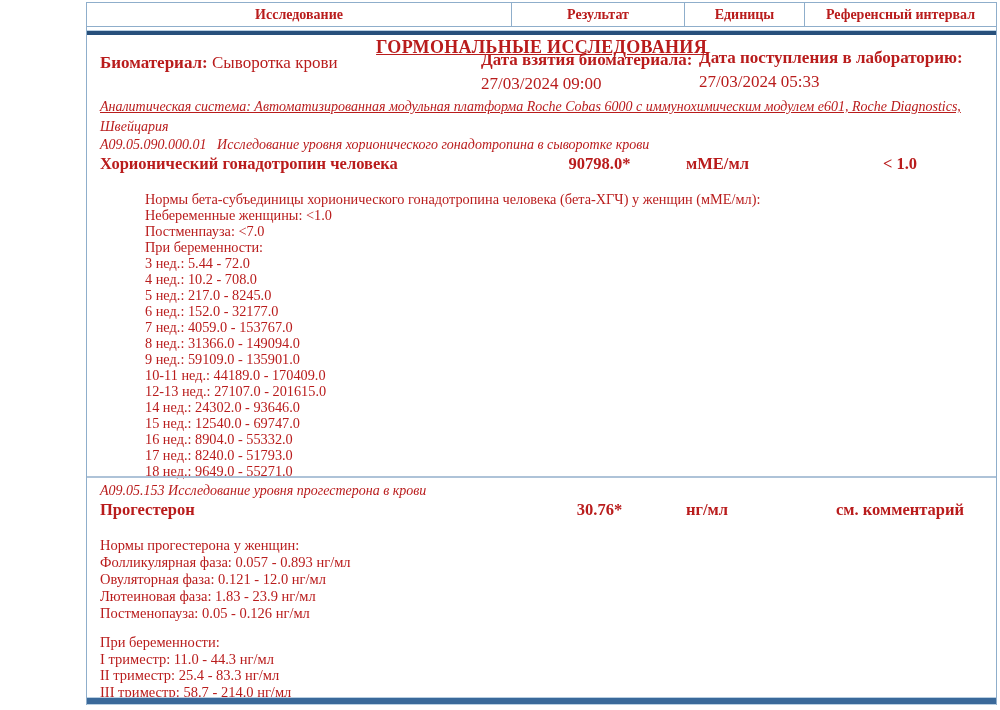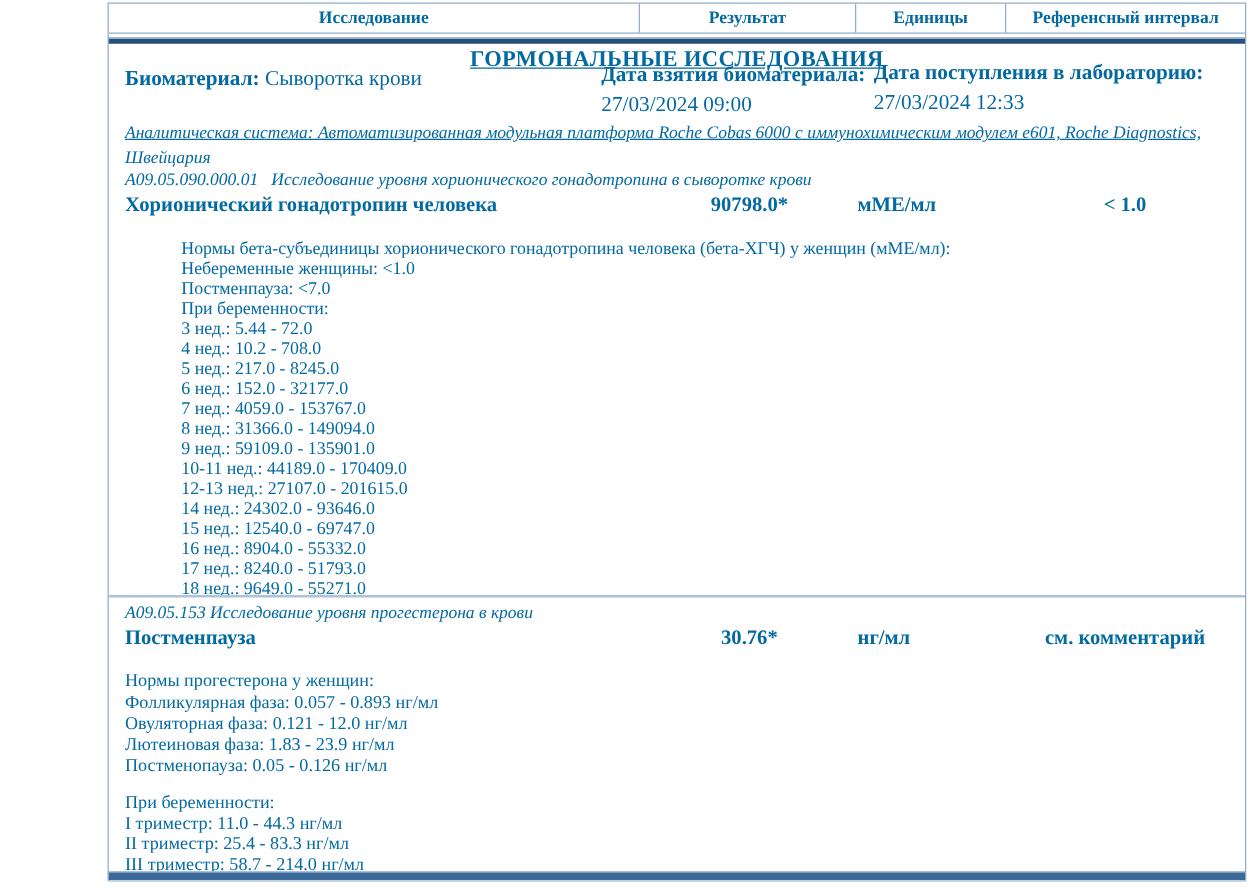--- a/index.html
+++ b/index.html
@@ -1,18 +1,18 @@
 <!DOCTYPE html>
 <html><head>
 <meta charset="utf-8">
 <style>
   html,body{margin:0;padding:0;background:#ffffff;}
   .page{
     position:relative;width:1000px;height:710px;background:#ffffff;overflow:hidden;
-    font-family:"Liberation Serif","DejaVu Serif",serif;color:#0369a1;
+    font-family:"Liberation Serif","DejaVu Serif",serif;color:#b91c1c;
   }
   .report{
     position:absolute;left:86px;top:2px;width:911px;height:703px;
     border-left:1px solid #8faecb;border-right:1px solid #8faecb;
     box-sizing:border-box;
   }
   
   .header-row{
     display:flex;height:25px;box-sizing:border-box;
     border-top:1px solid #8faecb;border-bottom:1px solid #8faecb;
@@ -87,21 +87,21 @@
       <span>Сыворотка крови</span>
     </div>
 
     <div class="abs sample-date">
       <div class="date-label">Дата взятия биоматериала:</div>
       <div class="date-value">27/03/2024 09:00</div>
     </div>
 
     <div class="abs lab-date">
       <div class="date-label">Дата поступления в лабораторию:</div>
-      <div class="date-value">27/03/2024 12:33</div>
+      <div class="date-value">27/03/2024 05:33</div>
     </div>
 
     <div class="abs italic-line sys1">Аналитическая система: Автоматизированная модульная платформа Roche Cobas 6000 с иммунохимическим модулем e601, Roche Diagnostics,</div>
     <div class="abs italic-line sys2">Швейцария</div>
 
     <div class="abs italic-line code1">A09.05.090.000.01   Исследование уровня хорионического гонадотропина в сыворотке крови</div>
     <div class="abs result-row row1">
       <span class="test-name">Хорионический гонадотропин человека</span>
       <span class="test-result">90798.0*</span>
       <span class="test-units">мМЕ/мл</span>
@@ -125,21 +125,21 @@
       <div class="note-line">15 нед.: 12540.0 - 69747.0</div>
       <div class="note-line">16 нед.: 8904.0 - 55332.0</div>
       <div class="note-line">17 нед.: 8240.0 - 51793.0</div>
       <div class="note-line">18 нед.: 9649.0 - 55271.0</div>
     </div>
 
     <div class="section-divider"></div>
 
     <div class="abs italic-line code2">A09.05.153 Исследование уровня прогестерона в крови</div>
     <div class="abs result-row row2">
-      <span class="test-name">Постменпауза</span>
+      <span class="test-name">Прогестерон</span>
       <span class="test-result">30.76*</span>
       <span class="test-units">нг/мл</span>
       <span class="test-ref">см. комментарий</span>
     </div>
     <div class="abs notes prog-notes-a">
       <div class="note-line">Нормы прогестерона у женщин:</div>
       <div class="note-line">Фолликулярная фаза: 0.057 - 0.893 нг/мл</div>
       <div class="note-line">Овуляторная фаза: 0.121 - 12.0 нг/мл</div>
       <div class="note-line">Лютеиновая фаза: 1.83 - 23.9 нг/мл</div>
       <div class="note-line">Постменопауза: 0.05 - 0.126 нг/мл</div>

